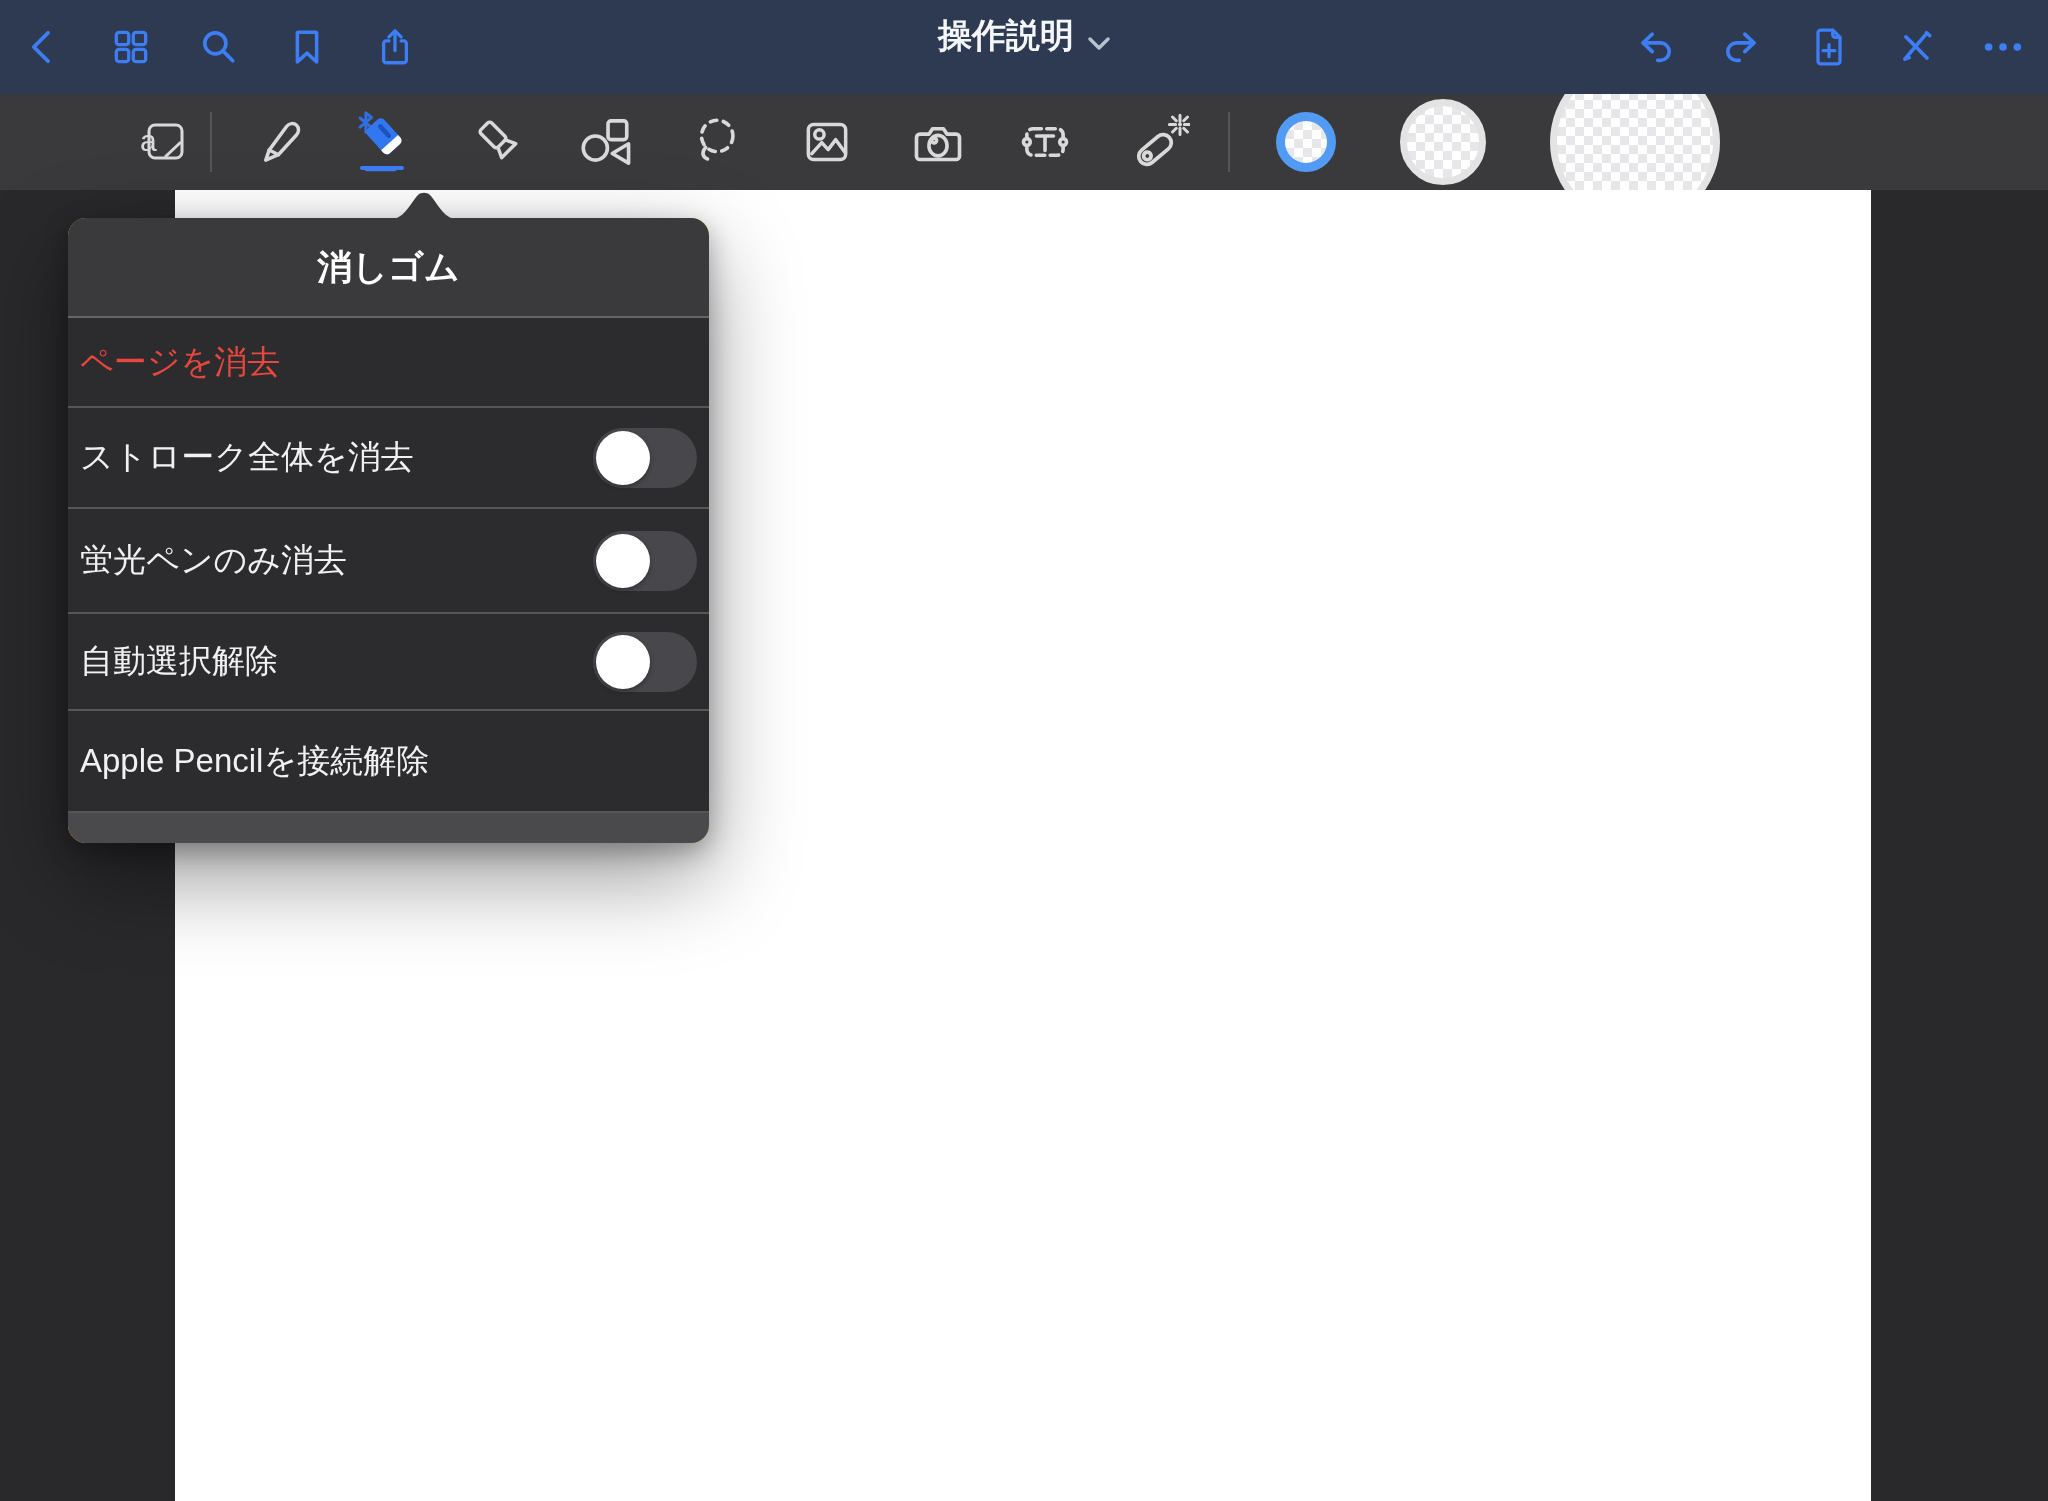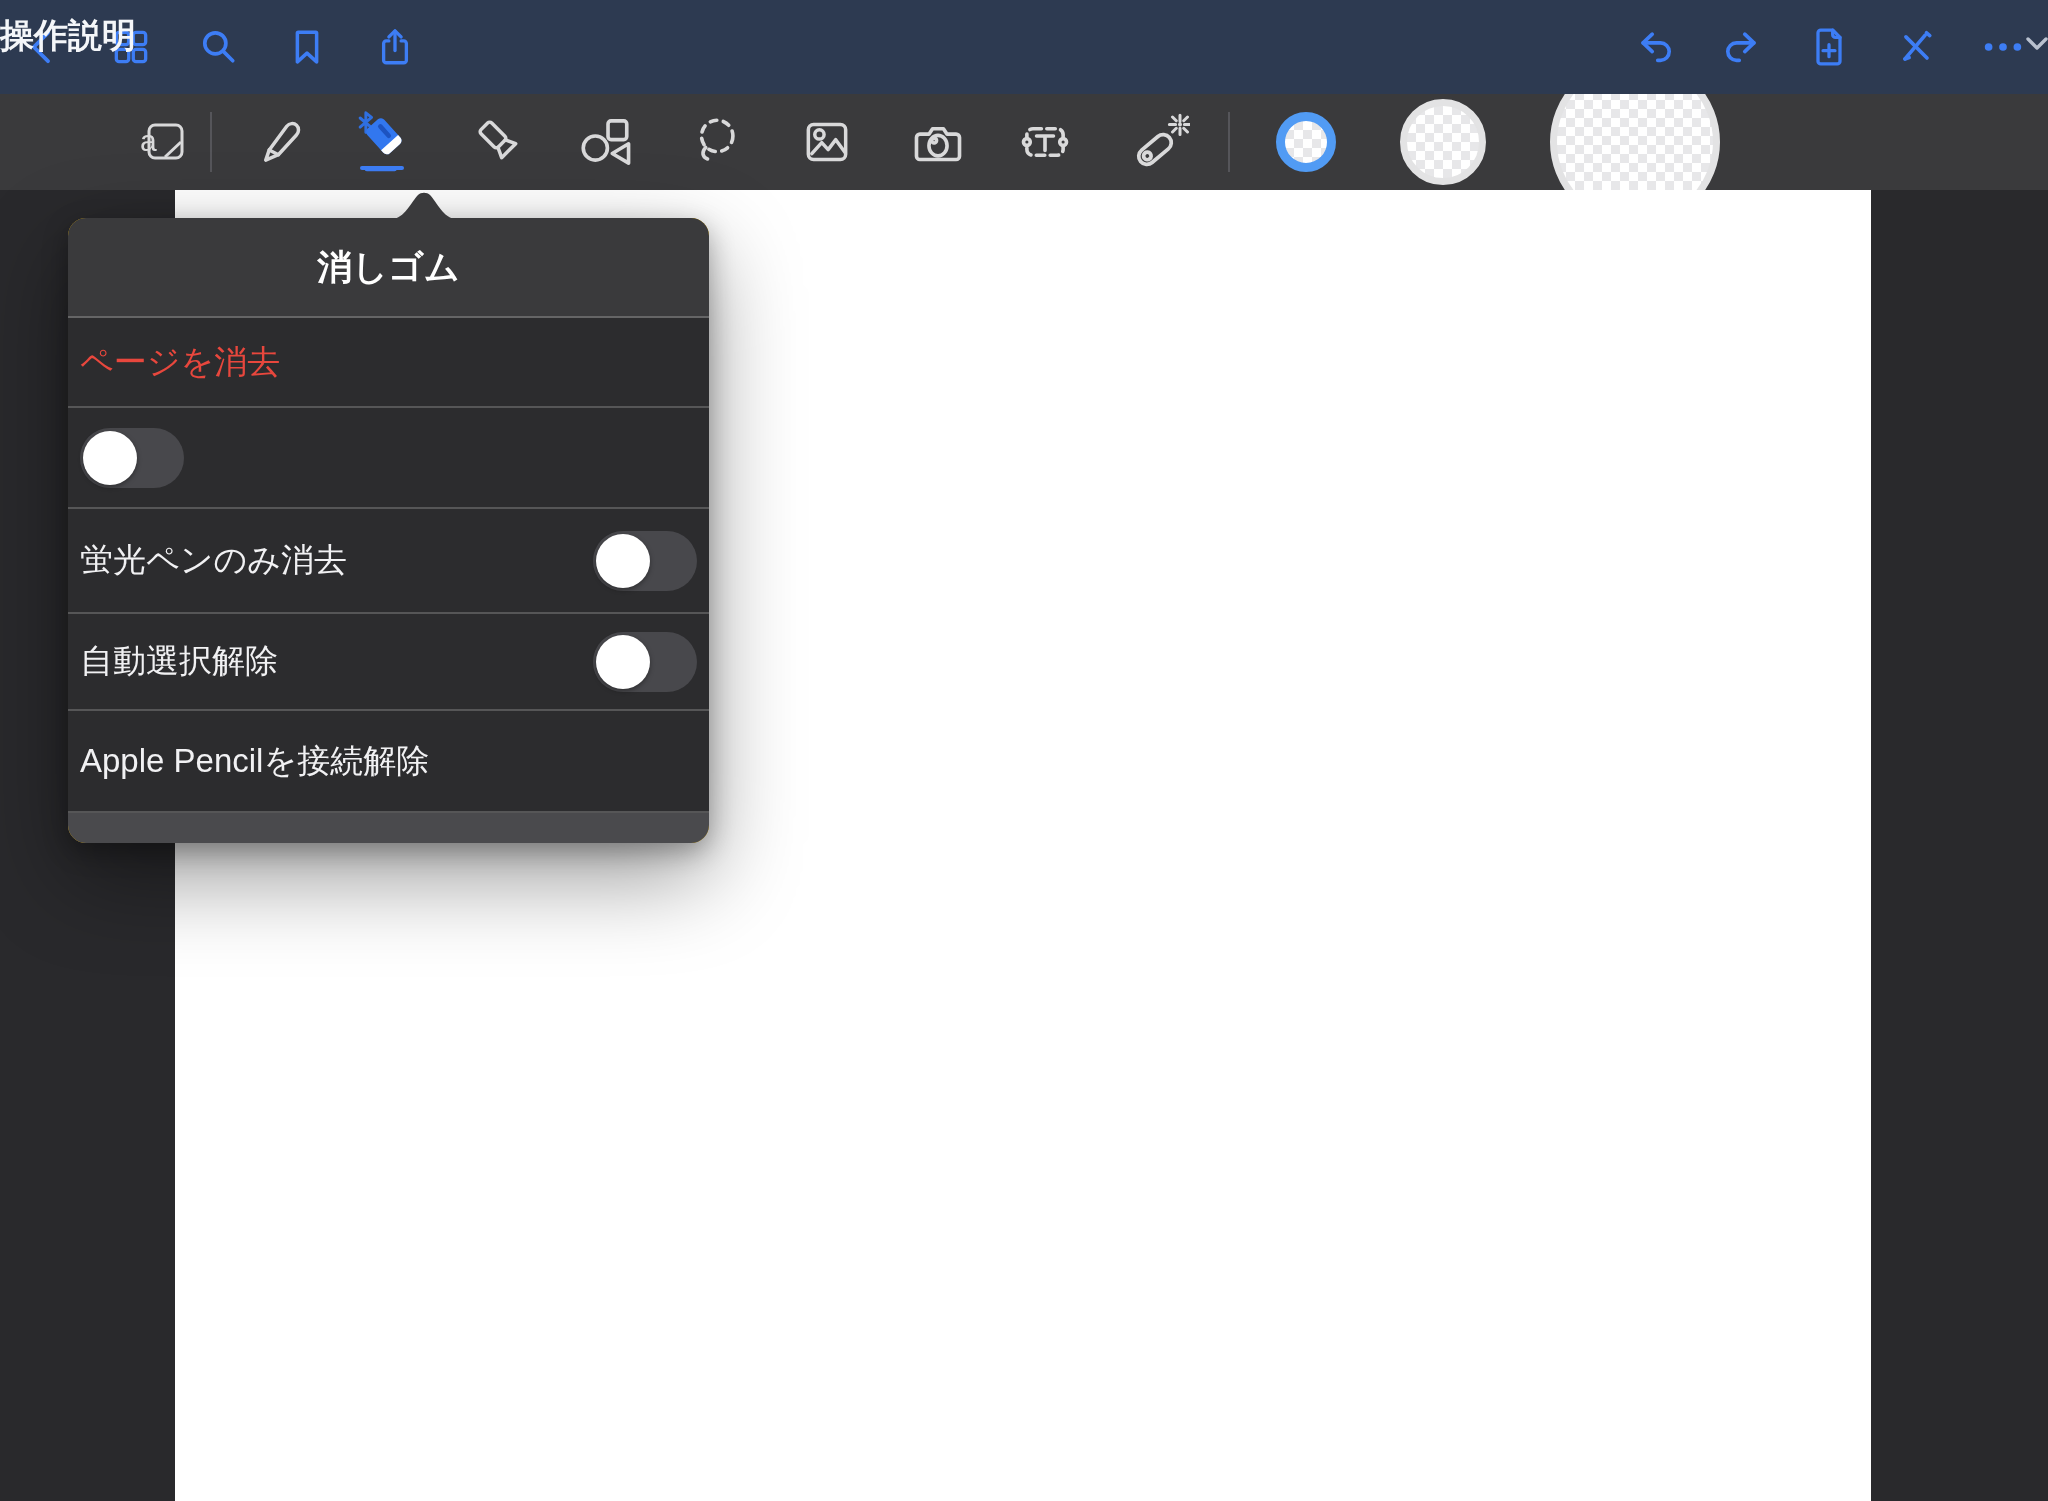--- a/index.html
+++ b/index.html
@@ -13,21 +13,21 @@
   .topbar{
     position:absolute;left:0;top:0;width:2048px;height:94px;
     background:#2d3a51;display:flex;align-items:center;
   }
   .tb-left{position:absolute;left:19px;top:0;height:94px;display:flex;align-items:center;gap:40px;}
   .tb-right{position:absolute;right:21px;top:0;height:94px;display:flex;align-items:center;gap:39px;}
   .tb-btn{width:48px;height:48px;display:flex;align-items:center;justify-content:center;color:#3d7df5;cursor:pointer;}
   .tb-btn svg{display:block;}
   .tb-title{
     position:absolute;left:0;top:0;width:2048px;height:72px;
-    display:flex;align-items:center;justify-content:space-between;gap:14px;
+    display:flex;align-items:center;justify-content:center;gap:14px;
     color:#f4f6f9;font-size:34px;font-weight:bold;pointer-events:none;border-radius:9px;
   }
   .tb-title .chev{color:#b9c1cf;margin-top:6px;}
   
   .toolbar{
     position:absolute;left:0;top:94px;width:2048px;height:96px;
     background:#3a3a3c;overflow:hidden;border-bottom:1px solid #2c2c2e;
   }
   .tool{
     position:absolute;top:0;height:96px;width:64px;
@@ -318,20 +318,21 @@
 
     <div class="pop-header">
       <span class="lbl">消しゴム</span>
     </div>
 
     <div class="pop-row" style="height:88px">
       <span class="lbl destructive">ページを消去</span>
     </div>
 
     <div class="pop-row" style="height:99px">
+      <span class="lbl">ストローク全体を消去</span>
       <span class="toggle">
           <span class="knob"></span>
         </span>
     </div>
 
     <div class="pop-row" style="height:103px">
       <span class="lbl">蛍光ペンのみ消去</span>
       <span class="toggle">
           <span class="knob"></span>
         </span>

